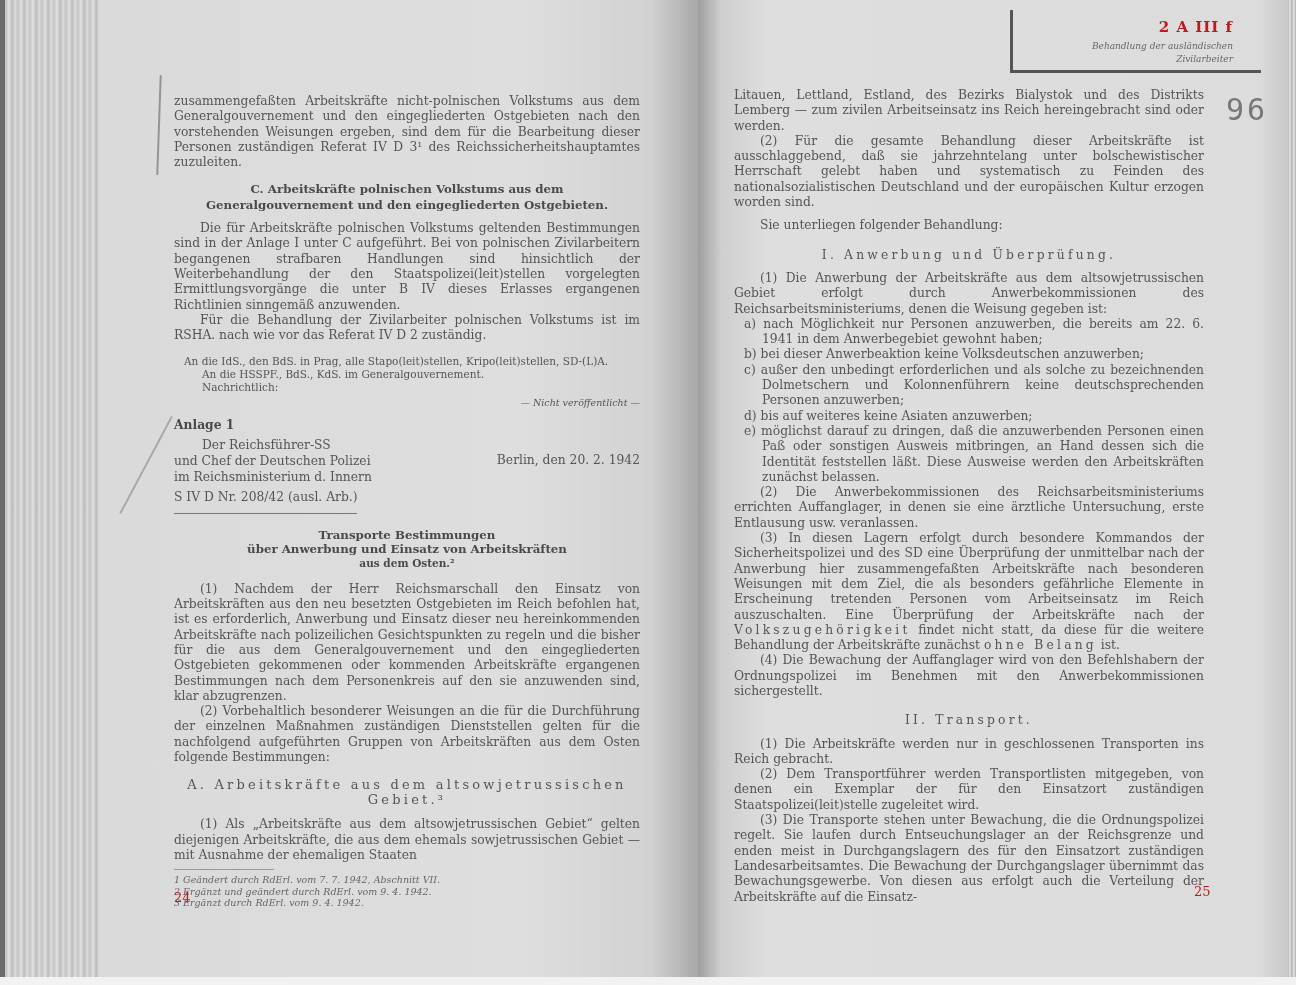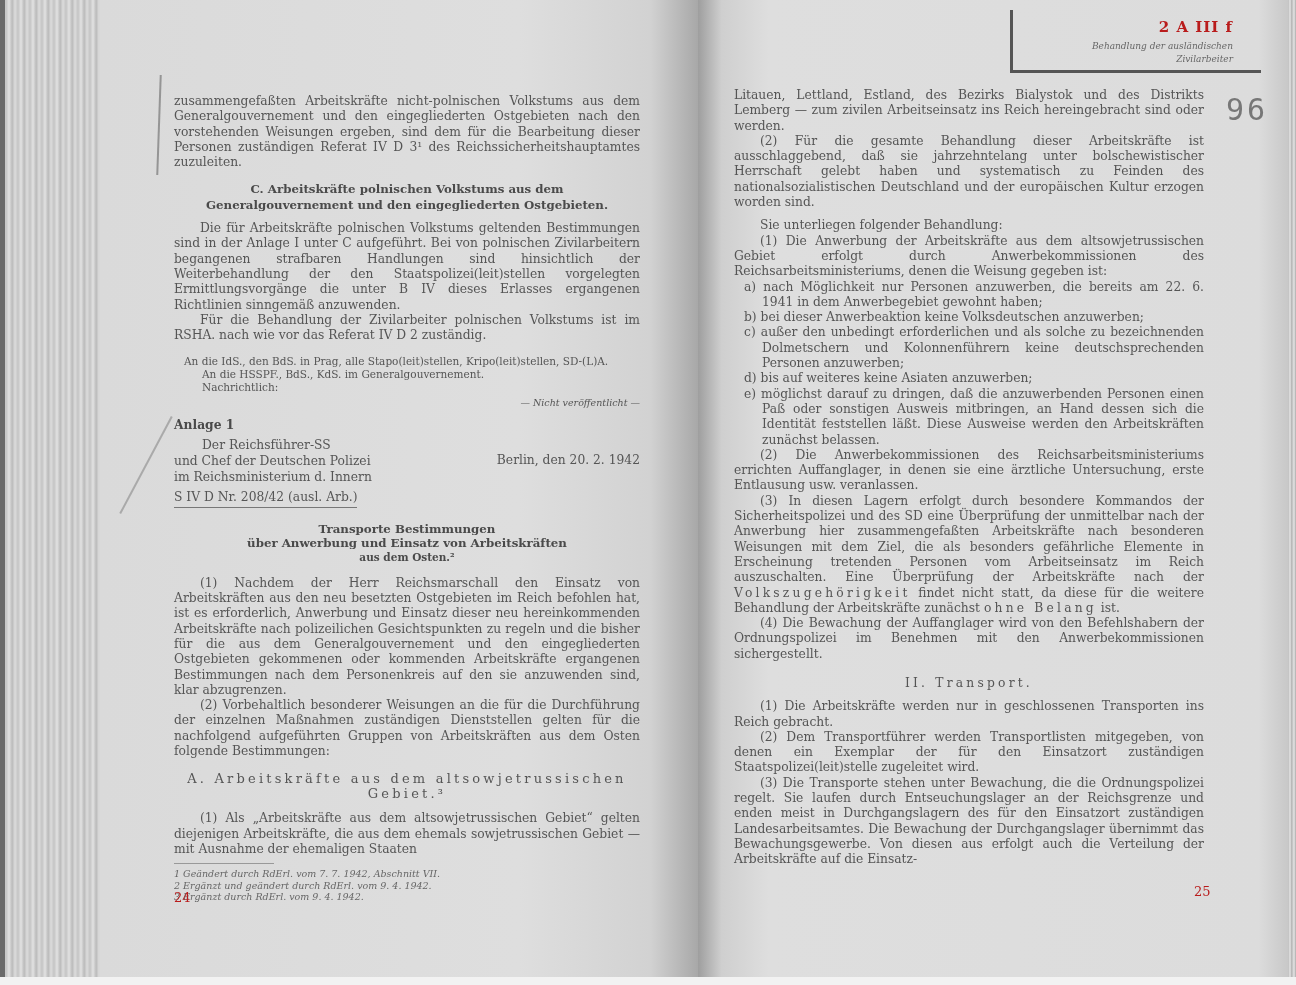--- a/index.html
+++ b/index.html
@@ -46,21 +46,21 @@
   .header-box {
     position: absolute; left: 1010px; top: 10px; width: 248px; height: 60px;
     border-left: 3px solid #555; border-bottom: 3px solid #555;
   }
   .header-code { position: absolute; right: 28px; top: 8px; font-size: 15px; font-weight: bold; color: #b91c1c; letter-spacing: 1px; }
   .header-sub { position: absolute; right: 28px; top: 30px; font-size: 9px; line-height: 13px; text-align: right; font-style: italic; color: #666; }
   .stamp-num { position: absolute; left: 1226px; top: 92px; font-family: "DejaVu Sans Mono", "Liberation Mono", monospace; font-size: 30px; color: #777; letter-spacing: 3px; }
 
   .signature-block { margin-top: 4px; display: flex; justify-content: space-between; }
   .sig-left { line-height: 16px; }
-  .sig-ref { display: inline-block; border-bottom: 1px solid #777; padding-bottom: 2px; }
+  .sig-ref { display: inline-block; border-bottom: 1px solid #777; padding-bottom: 8px; }
 </style>
 </head>
 <body>
 
 <div class="book">
   <div class="edge-left"></div>
 
   <div class="page page-left"></div>
   <div class="margin-line-left"></div>
   <div class="margin-slash"></div>
@@ -127,20 +127,21 @@
       <div>Zivilarbeiter</div>
     </div>
   </div>
   <div class="stamp-num">96</div>
 
   <div class="text" style="left:734px; top:88px; width:470px;">
     <p>Litauen, Lettland, Estland, des Bezirks Bialystok und des Distrikts Lemberg — zum zivilen Arbeitseinsatz ins Reich hereingebracht sind oder werden.</p>
     <p class="indent">(2) Für die gesamte Behandlung dieser Arbeitskräfte ist ausschlaggebend, daß sie jahrzehntelang unter bolschewistischer Herrschaft gelebt haben und systematisch zu Feinden des nationalsozialistischen Deutschland und der europäischen Kultur erzogen worden sind.</p>
     <p class="indent" style="margin-top:8px;">Sie unterliegen folgender Behandlung:</p>
 
+    <p class="center spaced" style="margin-top:14px; margin-bottom:8px;">I. Anwerbung und Überprüfung.</p>
     <p class="indent">(1) Die Anwerbung der Arbeitskräfte aus dem altsowjetrussischen Gebiet erfolgt durch Anwerbekommissionen des Reichsarbeitsministeriums, denen die Weisung gegeben ist:</p>
 
     <div>
       <p class="hang"><span>a)</span> <span>nach Möglichkeit nur Personen anzuwerben, die bereits am 22. 6. 1941 in dem Anwerbegebiet gewohnt haben;</span></p>
       <p class="hang"><span>b)</span> <span>bei dieser Anwerbeaktion keine Volksdeutschen anzuwerben;</span></p>
       <p class="hang"><span>c)</span> <span>außer den unbedingt erforderlichen und als solche zu bezeichnenden Dolmetschern und Kolonnenführern keine deutschsprechenden Personen anzuwerben;</span></p>
       <p class="hang"><span>d)</span> <span>bis auf weiteres keine Asiaten anzuwerben;</span></p>
       <p class="hang"><span>e)</span> <span>möglichst darauf zu dringen, daß die anzuwerbenden Personen einen Paß oder sonstigen Ausweis mitbringen, an Hand dessen sich die Identität feststellen läßt. Diese Ausweise werden den Arbeitskräften zunächst belassen.</span></p>
     </div>
 

